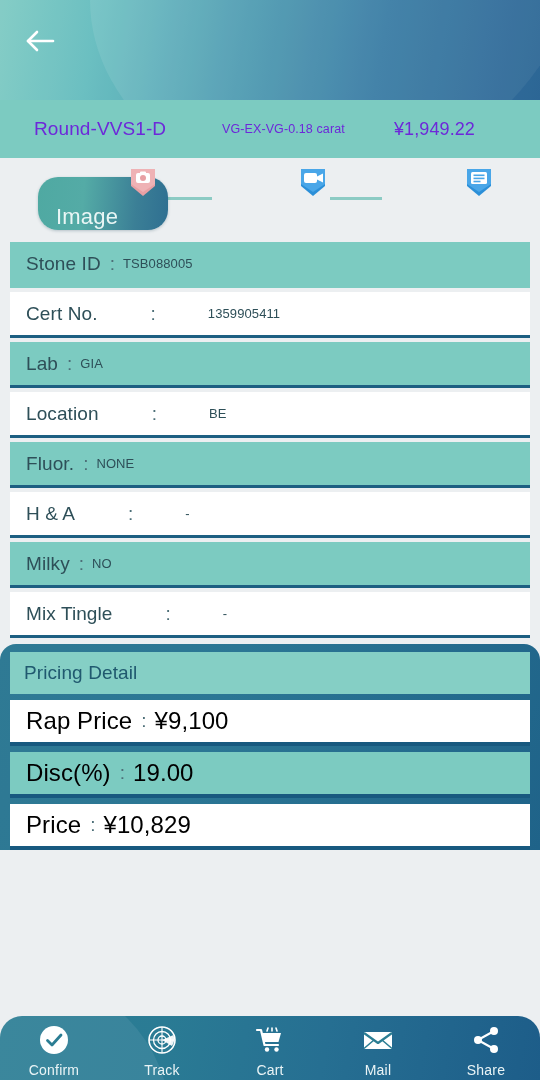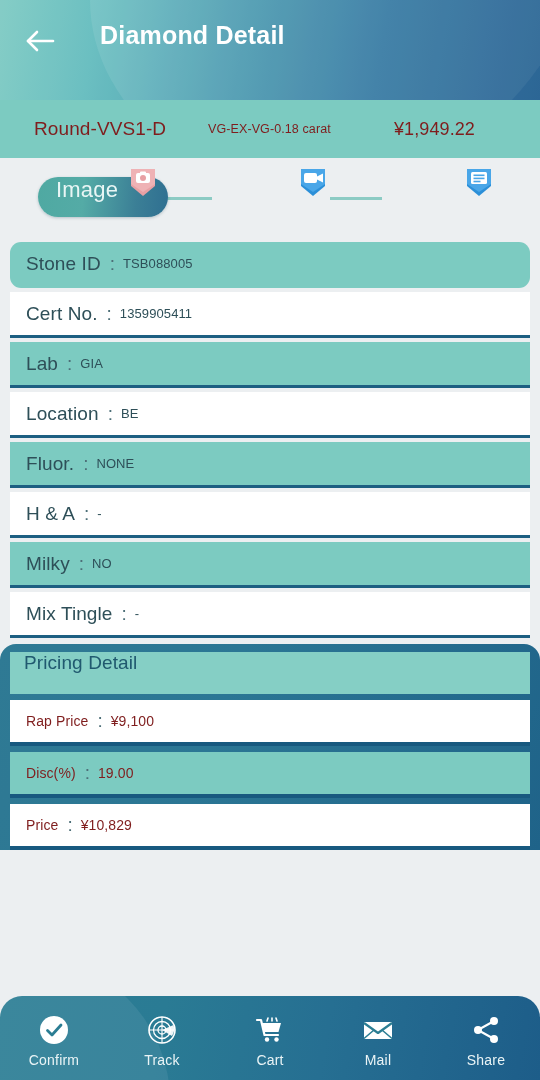--- a/index.html
+++ b/index.html
@@ -73,33 +73,33 @@
     white-space: nowrap;
   }
 
   
   .subbar {
     position: relative;
     height: 58px;
     background: #7ccbc1;
     display: flex;
     align-items: center;
-    color: #7f1d1d;
+    color: #6d28d9;
     text-decoration: underline;
   }
   .subbar-name {
     position: absolute;
     left: 34px;
     font-size: 19px;
     letter-spacing: 0.1px;
     white-space: nowrap;
   }
   .subbar-spec {
     position: absolute;
-    left: 208px;
+    left: 222px;
     font-size: 12.5px;
     letter-spacing: 0.1px;
     white-space: nowrap;
   }
   .subbar-price {
     position: absolute;
     left: 394px;
     font-size: 18px;
     letter-spacing: 0.1px;
     white-space: nowrap;
@@ -117,24 +117,24 @@
     height: 3px;
     background: #8ccbc4;
     z-index: 1;
   }
   .conn-a { left: 160px; width: 52px; }
   .conn-b { left: 330px; width: 52px; }
 
   .pill {
     position: absolute;
     top: 19px;
-    height: 40px;
+    height: 53px;
     border-radius: 20px;
     display: flex;
-    align-items: flex-start;
+    align-items: flex-end;
     z-index: 2;
     cursor: pointer;
     background: linear-gradient(95deg, #4fa9a2 0%, #54aba6 35%, #3b7f96 75%, #2f6f91 100%);
     box-shadow: 0 1px 3px rgba(20,60,80,0.25);
   }
   .pill-label {
     color: #e9f6f5;
     font-size: 22px;
     margin-left: 18px;
     letter-spacing: 0.2px;
@@ -193,22 +193,22 @@
     position: relative;
     height: 46px;
     margin: 0 10px 4px 10px;
     display: flex;
     align-items: center;
     padding-left: 16px;
     border-bottom: 3px solid #1d5f82;
     cursor: default;
   }
   .row.teal { background: #7ccbc1; border-bottom-color: #1d5f82; }
-  .row.white { background: #ffffff; border-bottom-color: #1d5f82; }
-  .row:first-child { border-bottom-color: transparent; border-radius: 11px; }
+  .row.white { background: #ffffff; border-bottom-color: #1d5f82; gap: 44px; }
+  .row:first-child { border-bottom-color: transparent; }
 
   .row-label {
     color: #2e4f58;
     font-size: 19px;
     letter-spacing: 0.1px;
   }
   .row-sep {
     color: #4d6f78;
     font-size: 19px;
     margin: 0 8px 0 9px;
@@ -227,48 +227,49 @@
     border-top-left-radius: 16px;
     border-top-right-radius: 16px;
     padding: 8px 0 0 0;
     overflow: hidden;
   }
   .pricing-header {
     height: 42px;
     margin: 0 10px;
     background: #85cfc5;
     display: flex;
+    align-items: center;
     padding-left: 14px;
   }
   .pricing-header span {
     color: #20596f;
     font-size: 19px;
     letter-spacing: 0.1px;
   }
   .price-row {
     position: relative;
     height: 46px;
     margin: 6px 10px 0 10px;
     display: flex;
     align-items: center;
     padding-left: 16px;
     border-bottom: 4px solid #18597f;
   }
   .price-row.white { background: #ffffff; }
   .price-row.teal { background: #7ccbc1; }
   .price-row .row-label,
-  .price-row .row-value { color: #7f1d1d; font-size: 14px; }
+  .price-row .row-value { color: #000000; font-size: 24px; }
 
   
   .bottom-nav {
     position: absolute;
     left: 0;
     bottom: 0;
     width: 540px;
-    height: 84px;
+    height: 64px;
     background: linear-gradient(100deg, #2c7e94 0%, #2a7b94 30%, #266f92 60%, #1d5d89 100%);
     border-top-left-radius: 22px;
     border-top-right-radius: 22px;
     display: flex;
     overflow: hidden;
     z-index: 10;
   }
   .nav-glow {
     position: absolute;
     left: -120px;
@@ -314,21 +315,20 @@
 
     <div class="back-btn">
       <span>
         <svg width="30" height="24" viewBox="0 0 30 24">
           <path d="M2 12 H27" stroke="#ffffff" stroke-width="2.6" stroke-linecap="round" fill="none"></path>
           <path d="M11 3 L2 12 L11 21" stroke="#ffffff" stroke-width="2.6" stroke-linecap="round" stroke-linejoin="round" fill="none"></path>
         </svg>
       </span>
     </div>
 
-    <div class="header-title">Diamond Detail</div>
   </div>
 
   <div class="subbar">
     <div class="subbar-name">Round-VVS1-D</div>
     <div class="subbar-spec">VG-EX-VG-0.18 carat</div>
     <div class="subbar-price">¥1,949.22</div>
   </div>
 
   <div class="media-row">
     <div class="media-connector conn-a"></div>

